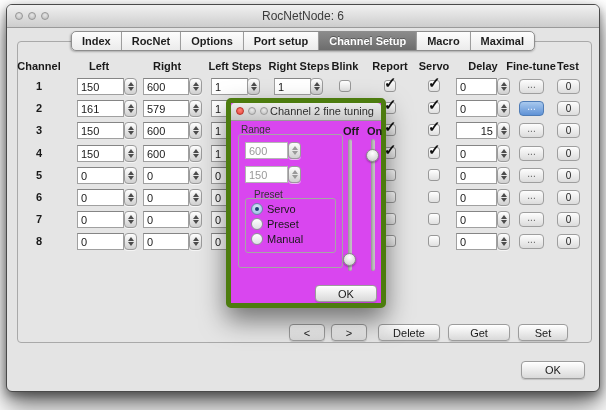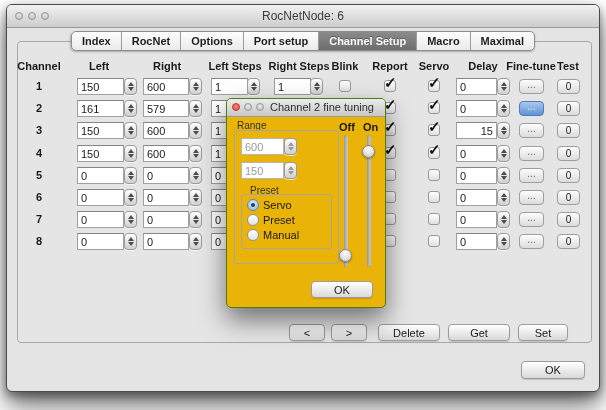--- a/index.html
+++ b/index.html
@@ -45,22 +45,22 @@
     background:linear-gradient(#fdfdfd,#dcdcdc);font-size:10px;color:#666;text-align:center;
     line-height:10px;box-sizing:border-box}
   .ftbtn.checked{background:linear-gradient(#a9c9ee,#5f92d6);border-color:#4f7cb6;color:#eef4fc}
   .tstbtn{position:absolute;top:1px;width:23px;height:15px;border:1px solid #9e9e9e;border-radius:4px;
     background:linear-gradient(#fdfdfd,#dcdcdc);font-size:10px;color:#222;text-align:center;
     line-height:13px;box-sizing:border-box}
   .btn{position:absolute;height:17px;border:1px solid #9c9c9c;border-radius:4px;
     background:linear-gradient(#ffffff,#d9d9d9);font-size:11px;color:#1a1a1a;text-align:center;
     line-height:16px;box-shadow:inset 0 1px 0 #fff,0 1px 1px rgba(0,0,0,.15);box-sizing:border-box}
   
-  .dialog{position:absolute;left:219px;top:93px;width:160px;height:210px;background:#eab308;
-    border:1px solid #4d7c0f;border-radius:5px;box-shadow:0 12px 26px rgba(0,0,0,.5);box-sizing:border-box}
+  .dialog{position:absolute;left:219px;top:93px;width:160px;height:210px;background:#d946ef;
+    border:5px solid #4d7c0f;border-radius:5px;box-shadow:0 12px 26px rgba(0,0,0,.5);box-sizing:border-box}
   .dtitlebar{position:absolute;left:0;top:0;right:0;height:17px;
     background:linear-gradient(#ececec,#c7c7c7);border-bottom:1px solid #999;border-radius:4px 4px 0 0}
   .dtitle{position:absolute;left:36px;right:4px;top:2px;font-size:11px;color:#2e2e2e;text-align:center;
     white-space:nowrap}
   .dlight{position:absolute;top:4px;width:8px;height:8px;border-radius:50%;box-sizing:border-box;
     background:radial-gradient(circle at 50% 35%,#e9e9e9,#bcbcbc);border:1px solid #9a9a9a}
   .dlight.red{background:radial-gradient(circle at 50% 35%,#ff8177,#e9453a);border-color:#b8352c}
   .gbox{position:absolute;border:1px solid #a6a6a6;border-radius:3px}
   .glabel{position:absolute;font-size:10px;color:#333}
   .dspin input{color:#9a9a9a;border-color:#b5b5b5}

